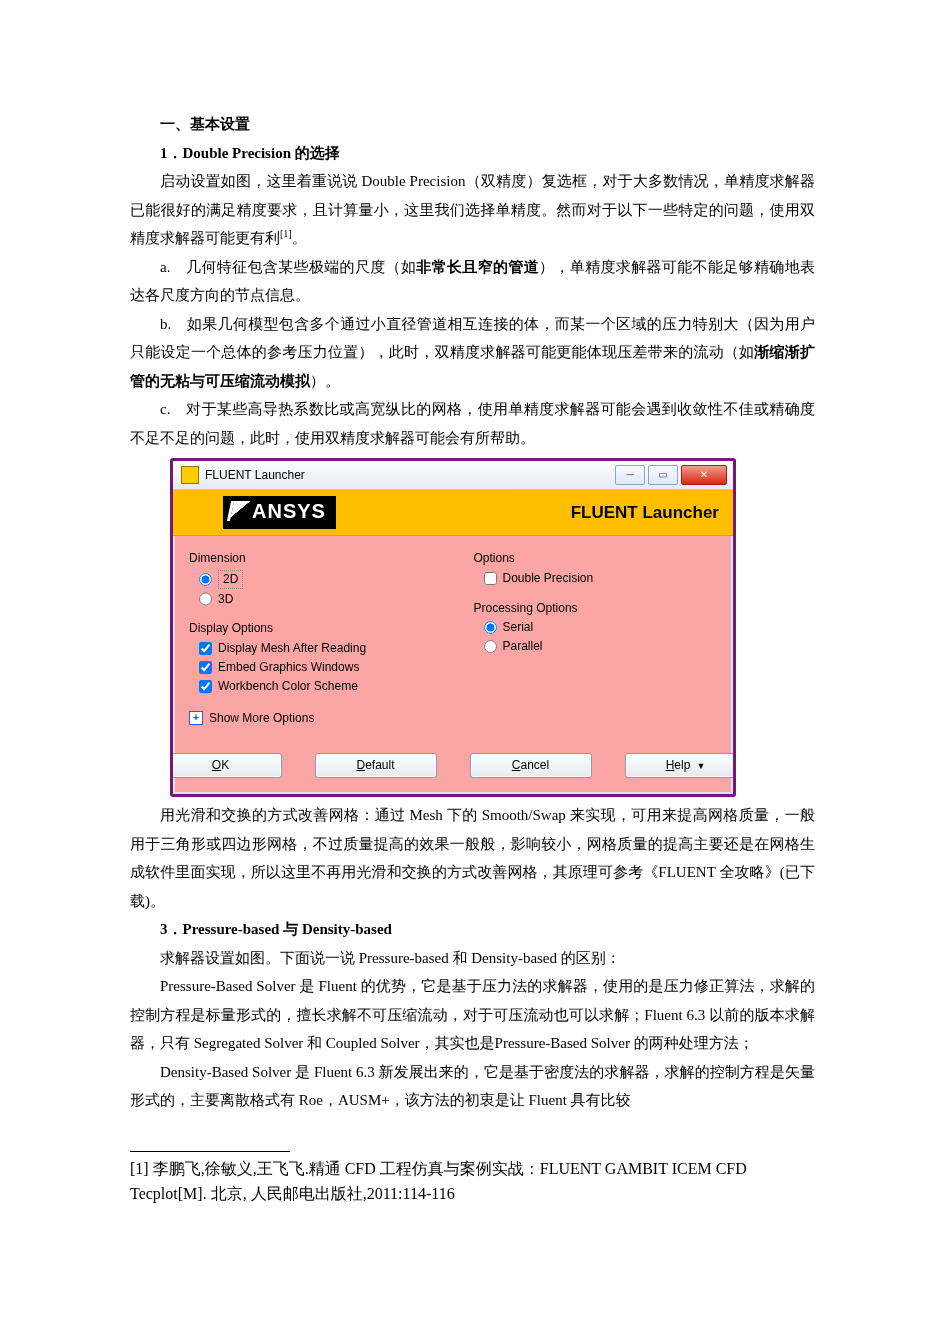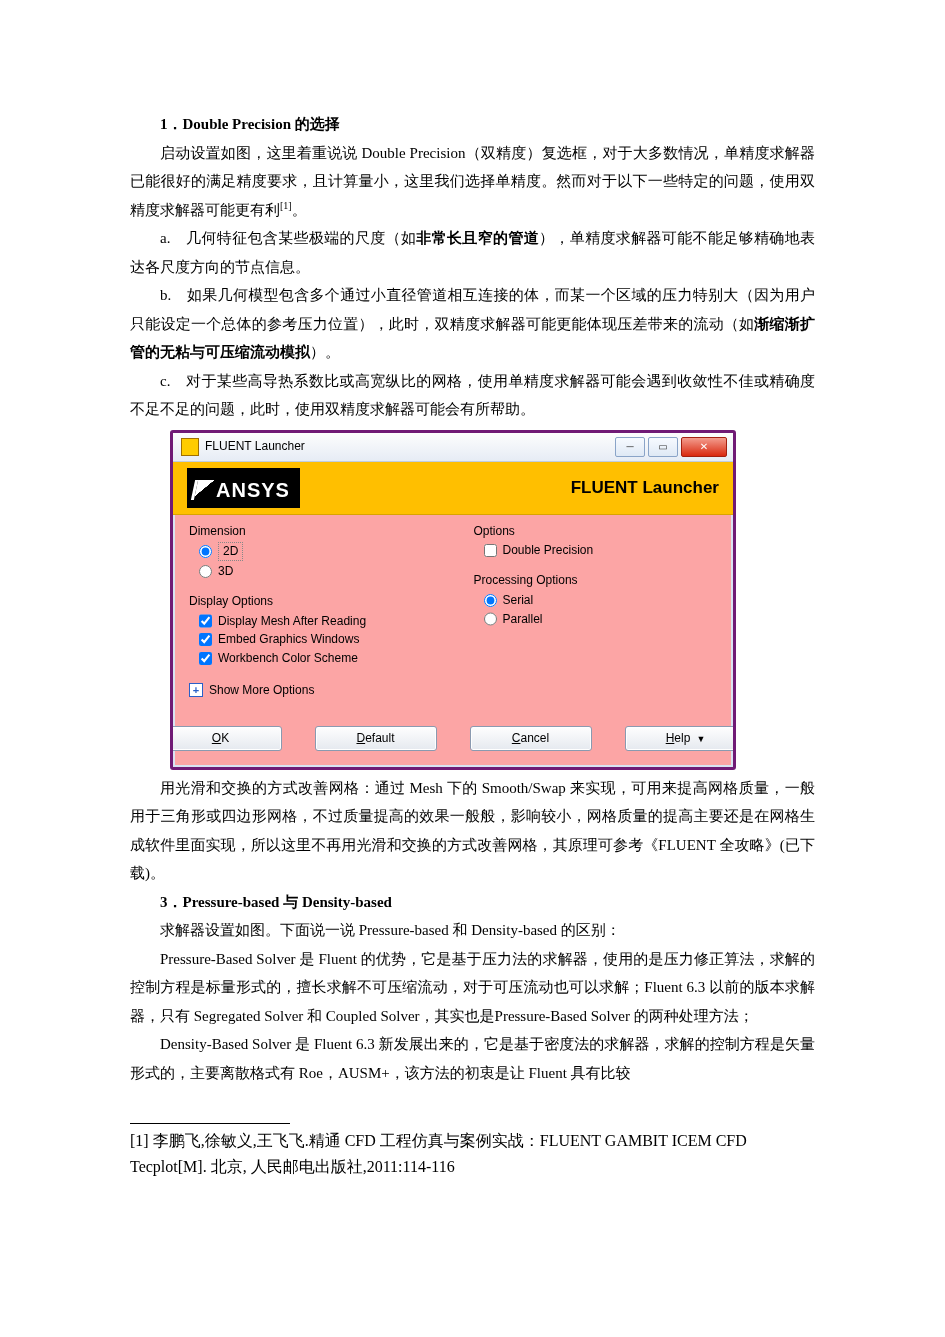--- a/index.html
+++ b/index.html
@@ -83,38 +83,39 @@
     padding: 6px 14px;
     border-bottom: 1px solid #d9a400;
   }
   .ansys-logo {
     display: flex; align-items: center;
     background: #000;
     color: #fff;
     font-weight: bold;
     font-family: Arial, sans-serif;
     letter-spacing: 1px;
-    padding: 8px 10px 4px 6px;
+    padding: 1px 10px 4px 6px;
     font-size: 20px;
     gap: 4px;
+    margin-left: 36px;
   }
   .ansys-swoosh {
     width: 16px; height: 20px;
     background: linear-gradient(135deg,#fff 45%, transparent 46%);
     border-left: 3px solid #fff;
     transform: skewX(-12deg);
   }
   .banner-right {
     font-weight: bold;
     font-size: 17px;
     color: #000;
   }
   .window-body {
     display: flex;
-    padding: 6px 16px 8px 16px;
+    padding: 12px 16px 8px 16px;
     gap: 41px;
     color: #000;
   }
   .col { flex: 1 1 0; }
   .group-label { margin: 2px 0 2px 0; }
   .opt-row {
     display: flex; gap: 6px;
     padding: 1px 0 1px 10px;
   }
   .opt-row input[type=radio],
@@ -172,20 +173,21 @@
   .footnote {
     font-size: 16px;
     line-height: 1.6;
   }
 </style>
 </head>
 <body>
 
 <div class="page">
 
+  <div class="heading-1">一、基本设置</div>
 
   <div class="heading-2">1．Double Precision 的选择</div>
 
   <div class="para">
     <span>启动设置如图，这里着重说说 Double Precision（双精度）复选框，对于大多数情况，单精度求解器已能很好的满足精度要求，且计算量小，这里我们选择单精度。然而对于以下一些特定的问题，使用双精度求解器可能更有利</span><sup>[1]</sup><span>。</span>
   </div>
 
   <div class="para">
     <span>a.　几何特征包含某些极端的尺度（如</span><b>非常长且窄的管道</b><span>），单精度求解器可能不能足够精确地表达各尺度方向的节点信息。</span>
   </div>

